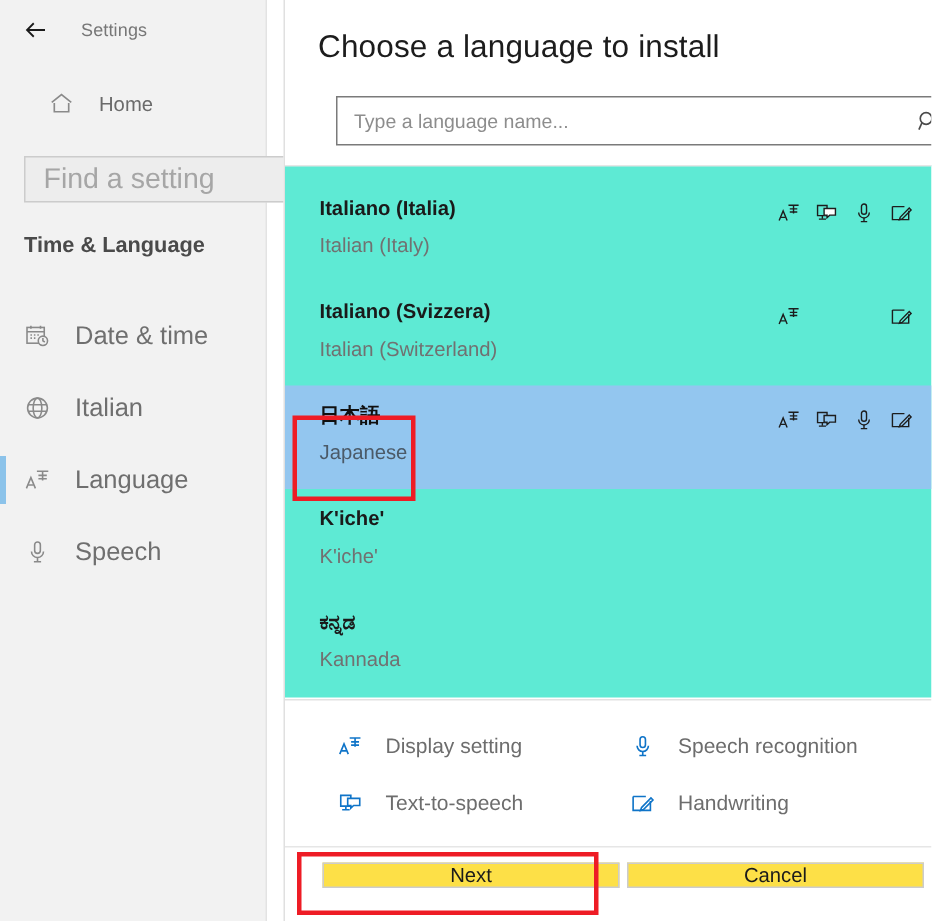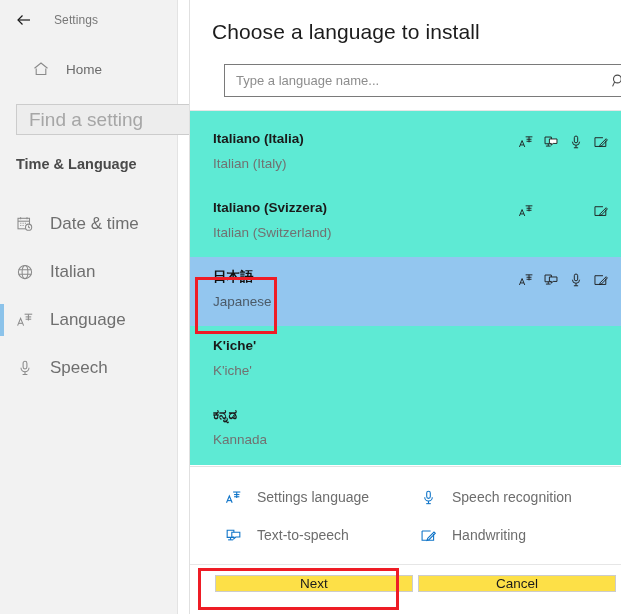--- a/index.html
+++ b/index.html
@@ -497,21 +497,21 @@
           <span class="legend-ico">
             <svg width="17" height="17" viewBox="0 0 18 18" fill="none" stroke="currentColor" stroke-width="1.15">
               <path d="M1.6 14.6 L4.6 7.4 L7.6 14.6"></path>
                 <path d="M2.8 12.3 H6.4"></path>
               <path d="M8.6 3.2 H16.2"></path>
                 <path d="M12.4 3.2 V9.4"></path>
               <path d="M9.6 5.9 H15.2"></path>
                 <path d="M9.6 8.2 H15.2"></path>
             </svg>
           </span>
-          <span class="legend-label">Settings language</span>
+          <span class="legend-label">Display setting</span>
         </div>
 
         <div class="legend-item">
           <span class="legend-ico">
             <svg width="17" height="17" viewBox="0 0 18 18" fill="none" stroke="currentColor" stroke-width="1.15">
               <rect x="7.1" y="2.3" width="3.8" height="7.6" rx="1.9"></rect>
               <path d="M5 8.7 a4 4 0 0 0 8 0"></path>
                 <path d="M9 12.7 V15.4"></path>
                 <path d="M6.6 15.5 H11.4"></path>
             </svg>

